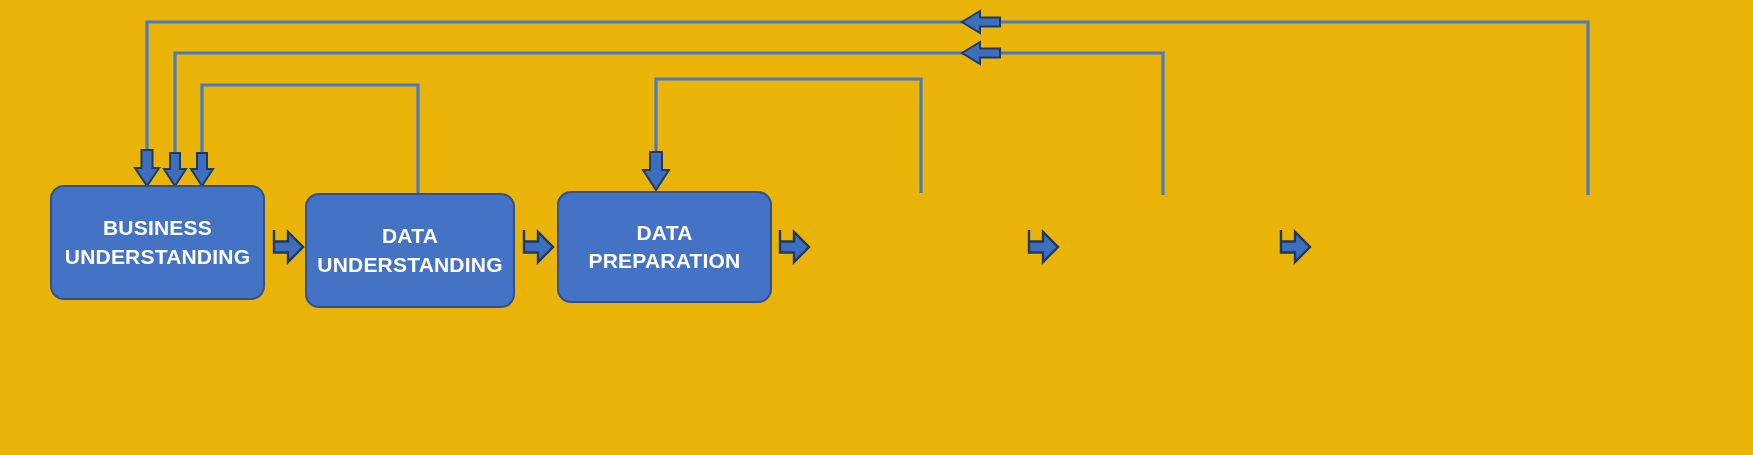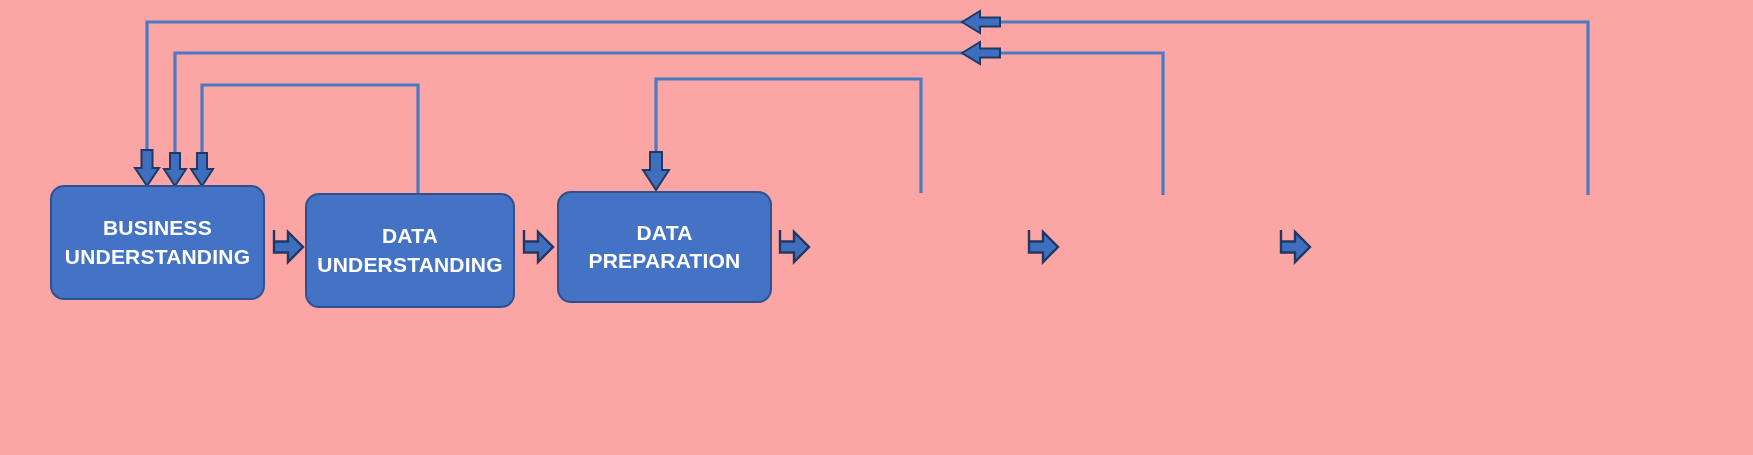--- a/index.html
+++ b/index.html
@@ -7,21 +7,21 @@
     padding: 0;
     background: #ffffff;
   }
   body {
     font-family: "Liberation Sans", sans-serif;
   }
   #diagram-canvas {
     position: relative;
     width: 1753px;
     height: 455px;
-    background: #fca5a5;
+    background: #eab308;
     overflow: hidden;
   }
   #flow-svg {
     position: absolute;
     left: 0;
     top: 0;
     width: 1753px;
     height: 455px;
   }
   .stage-box {

